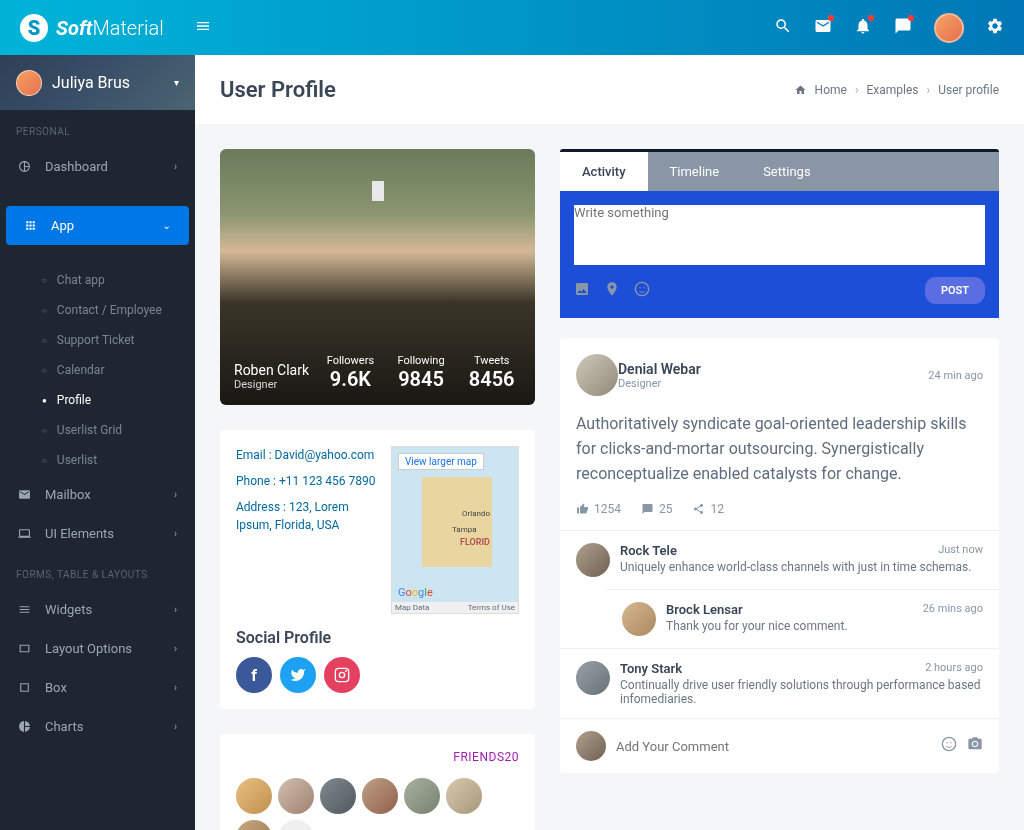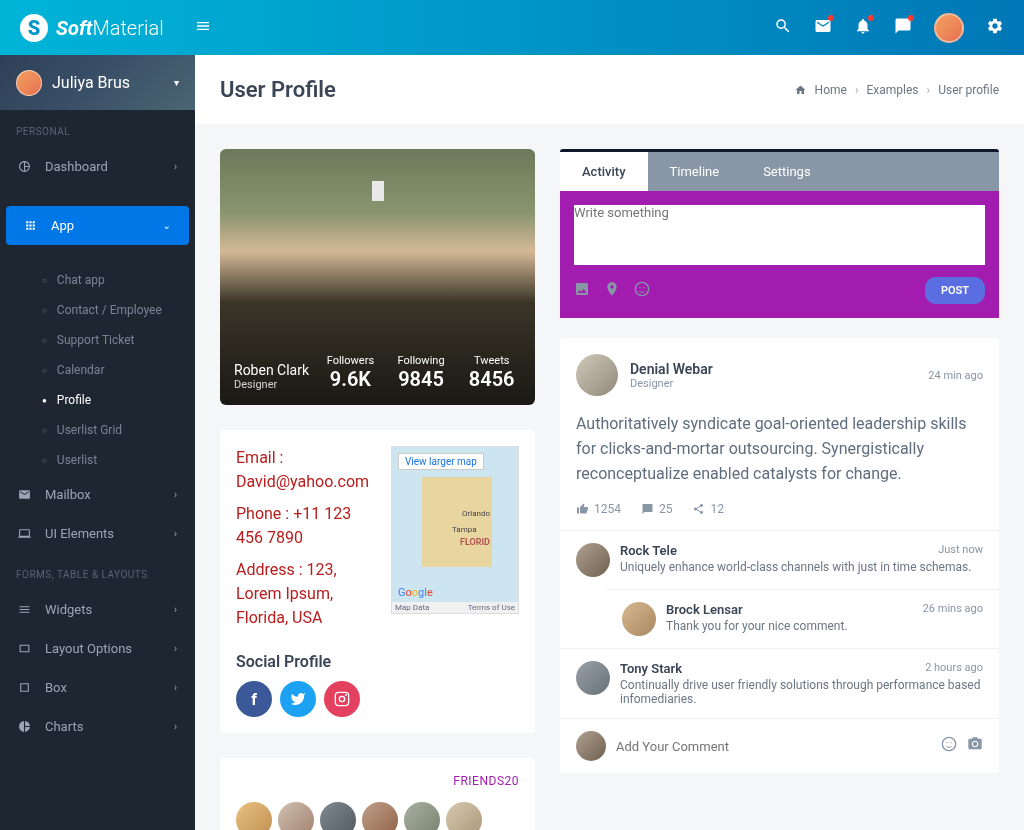--- a/index.html
+++ b/index.html
@@ -35,21 +35,21 @@
 .right-col{flex:1}
 .hero{height:256px;border-radius:6px;background:linear-gradient(180deg,#6b7a5a 0%,#8a9570 25%,#d4b896 40%,#3a3528 60%,#1a1814 100%);position:relative;overflow:hidden;color:#fff}
 .hero::before{content:"";position:absolute;top:32px;left:50%;width:12px;height:20px;background:#e8e8e8;transform:translateX(-50%)}
 .hero-stats{position:absolute;bottom:14px;left:14px;right:14px;display:flex;align-items:flex-end;gap:12px}
 .hero-name{font-size:14px}
 .hero-name small{display:block;font-size:11px;opacity:.8}
 .hero-stat{text-align:center;flex:1}
 .hero-stat .lbl{font-size:11px}
 .hero-stat .val{font-size:20px;font-weight:600}
 .card{background:#fff;border-radius:4px;padding:16px}
-.info-row{font-size:16px;color:#b91c1c;margin-bottom:8px;line-height:1.5}
+.info-row{font-size:12px;color:#0369a1;margin-bottom:8px;line-height:1.5}
 .info-block{display:flex;gap:10px}
 .info-left{flex:1}
 .map{width:128px;height:168px;background:#cde5f0;position:relative;border:1px solid #ddd;font-size:9px}
 .map-link{position:absolute;top:6px;left:6px;background:#fff;padding:2px 6px;color:#1a73e8;font-size:10px;border:1px solid #ccc}
 .map-fl{position:absolute;top:30px;left:30px;width:70px;height:90px;background:#e8d5a0}
 .map-google{position:absolute;bottom:14px;left:6px;font-size:11px}
 .map-google .g1{color:#4285f4}.map-google .g2{color:#ea4335}.map-google .g3{color:#fbbc05}.map-google .g4{color:#4285f4}.map-google .g5{color:#34a853}.map-google .g6{color:#ea4335}
 .map-bottom{position:absolute;bottom:0;left:0;right:0;background:#f0f0f0;font-size:8px;padding:1px 3px;display:flex;justify-content:space-between}
 .social-h{font-size:16px;font-weight:600;color:#3a4556;margin:14px 0 10px}
 .soc-row{display:flex;gap:8px}
@@ -62,27 +62,27 @@
 .friend.f2{background:linear-gradient(135deg,#d0c0b0,#a08070)}
 .friend.f3{background:linear-gradient(135deg,#808890,#505860)}
 .friend.f4{background:linear-gradient(135deg,#c0a088,#906048)}
 .friend.f5{background:linear-gradient(135deg,#a8b0a0,#788070)}
 .friend.f6{background:linear-gradient(135deg,#d8c8b0,#a89878)}
 .friend.f7{background:linear-gradient(135deg,#c8a880,#987850)}
 .friend.more{background:#efefef;color:#888;display:flex;align-items:center;justify-content:center;font-size:11px}
 .tabs{display:flex;background:#8896a6;border-top:3px solid #0f172a;border-radius:3px 3px 0 0;overflow:hidden}
 .tab{padding:12px 22px;font-size:13px;color:#fff;cursor:pointer}
 .tab.active{background:#fff;color:#3a4556;font-weight:500}
-.compose{background:#a21caf;padding:14px;margin-bottom:20px}
+.compose{background:#1d4ed8;padding:14px;margin-bottom:20px}
 .compose textarea{width:100%;border:none;resize:none;height:60px;font-size:13px;outline:none;color:#6b7785}
 .compose-bar{display:flex;align-items:center;gap:14px;margin-top:8px}
 .compose-bar .cicon{color:#8896a6;cursor:pointer}
 .post-btn{margin-left:auto;background:#5b6ee1;color:#fff;border:none;padding:7px 16px;border-radius:11px;font-size:11px;font-weight:600;cursor:pointer}
 .post{background:#fff;border-radius:4px}
-.post-top{display:flex;align-items:center;padding:16px;gap:12px}
+.post-top{display:flex;align-items:center;padding:16px;}
 .pavatar{width:42px;height:42px;border-radius:50%;background:linear-gradient(135deg,#d0c8b8,#908878)}
 .pname{font-weight:600;color:#3a4556;font-size:14px}
 .prole{font-size:11px;color:#8896a6}
 .ptime{margin-left:auto;font-size:11px;color:#8896a6}
 .post-body{padding:0 16px 16px;font-size:16px;line-height:1.55;color:#5f6d7e}
 .post-meta{display:flex;gap:20px;padding:0 16px 14px;font-size:12px;color:#8896a6}
 .post-meta span{display:flex;align-items:center;gap:5px}
 .comment{display:flex;gap:10px;padding:12px 16px;border-top:1px solid #f0f0f0}
 .cavatar{width:34px;height:34px;border-radius:50%;background:linear-gradient(135deg,#b0a090,#706050);flex-shrink:0}
 .cavatar.c2{background:linear-gradient(135deg,#d8b890,#a88860)}

